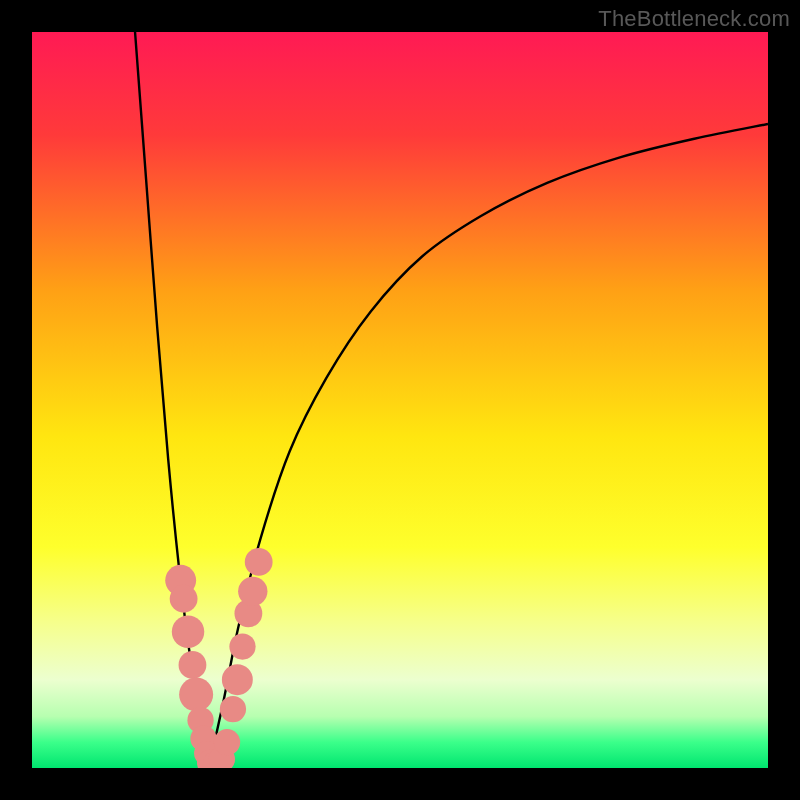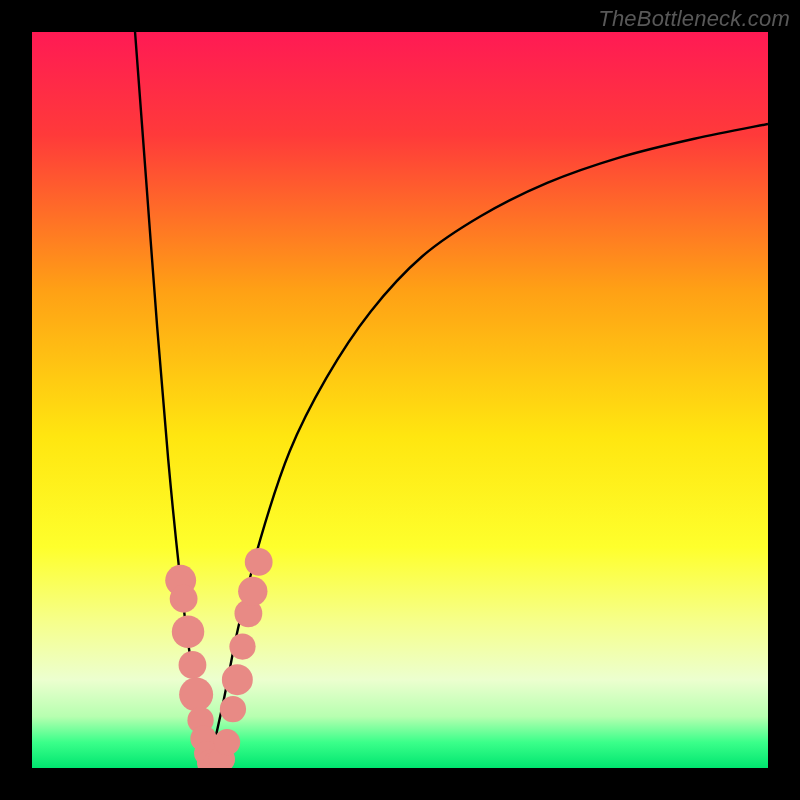--- a/index.html
+++ b/index.html
@@ -29,21 +29,20 @@
   }
   .watermark {
     position: absolute;
     top: 6px;
     right: 10px;
     color: #585858;
     font-size: 22px;
     font-weight: 400;
     letter-spacing: 0.2px;
     z-index: 20;
-    font-style: italic;
   }
   svg {
     display: block;
   }
 </style>
 </head>
 <body>
 
 <div class="frame">
   <div class="watermark">TheBottleneck.com</div>

